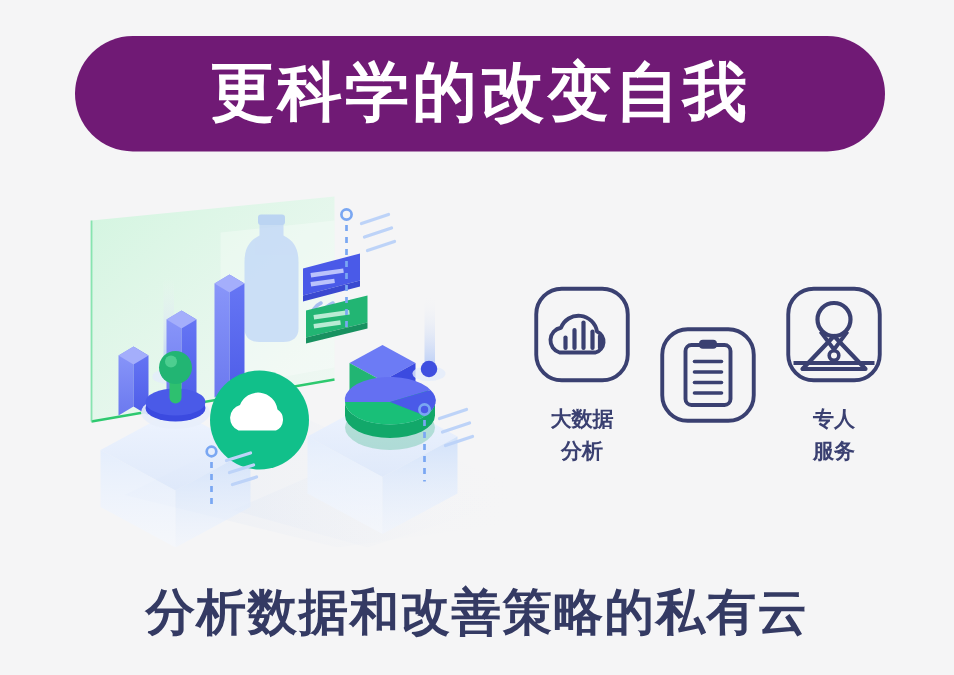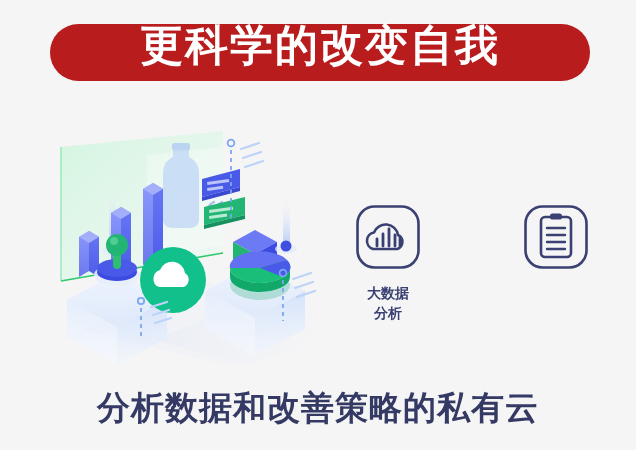--- a/index.html
+++ b/index.html
@@ -6,44 +6,44 @@
   body{
     width:636px;height:450px;overflow:hidden;
     background:#f5f5f6;
     font-family:"Liberation Sans","DejaVu Sans",sans-serif;
     position:relative;
   }
   #stage{position:absolute;inset:0;width:636px;height:450px;}
 
   
   .banner{
-    position:absolute;left:50px;top:24px;width:540px;height:57px;
-    background:#b91c1c;border-radius:40px;
-    display:flex;justify-content:center;
+    position:absolute;left:50px;top:24px;width:540px;height:77px;
+    background:#701a75;border-radius:40px;
+    display:flex;align-items:center;justify-content:center;
   }
   .banner-text{
     color:#ffffff;font-size:43px;font-weight:bold;letter-spacing:2px;
     line-height:1;white-space:nowrap;
   }
 
   
   .caption{
     position:absolute;left:0;top:386px;width:636px;text-align:center;
     color:#343a63;font-size:33px;font-weight:bold;letter-spacing:1px;
     white-space:nowrap;
   }
 
   
   .illus{position:absolute;left:55px;top:125px;width:300px;height:240px;}
   .illus svg{display:block;}
 
   
   .features{
-    position:absolute;left:352px;top:204px;width:240px;height:148px;
-    display:flex;justify-content:space-between;
+    position:absolute;left:352px;top:176px;width:240px;height:148px;
+    display:flex;justify-content:space-between;align-items:center;
   }
   .feature{width:72px;display:flex;flex-direction:column;align-items:center;}
   .feature-icon{width:66px;height:66px;}
   .feature-label{
     margin-top:13px;color:#3a4071;font-size:14px;font-weight:bold;
     line-height:1.45;text-align:center;white-space:pre-line;
   }
 </style>
 </head>
 <body>
@@ -261,18 +261,39 @@
           <g stroke="#3a4071" stroke-width="2.4" stroke-linecap="round">
             <path d="M24 24 L42 24"></path>
             <path d="M24 31 L42 31"></path>
             <path d="M24 38 L42 38"></path>
             <path d="M24 45 L42 45"></path>
           </g>
         </svg>
       </div>
     </div>
 
+    <div class="feature">
+      <div class="feature-icon">
+        <svg viewBox="0 0 66 66" width="66" height="66" xmlns="http://www.w3.org/2000/svg">
+          <defs>
+            <clipPath id="clipBadge">
+              <rect x="2.5" y="2.5" width="61" height="61" rx="17"></rect>
+            </clipPath>
+          </defs>
+          <g clip-path="url(#clipBadge)">
+            <circle cx="33" cy="23" r="11" fill="none" stroke="#3a4071" stroke-width="2.8"></circle>
+            <path d="M33 34 L12 56 L54 56 Z" fill="none" stroke="#3a4071" stroke-width="2.8" stroke-linejoin="round"></path>
+            <path d="M24 31 L33 43 L42 31" fill="none" stroke="#3a4071" stroke-width="2.6" stroke-linejoin="round"></path>
+            <circle cx="33" cy="47" r="3.2" fill="none" stroke="#3a4071" stroke-width="2.4"></circle>
+            <path d="M6 52 L60 52" stroke="#3a4071" stroke-width="2.8"></path>
+          </g>
+          <rect x="2.5" y="2.5" width="61" height="61" rx="17" fill="none" stroke="#3a4071" stroke-width="2.6"></rect>
+        </svg>
+      </div>
+      <div class="feature-label">专人
+服务</div>
+    </div>
 
   </div>
 
   <div class="caption">分析数据和改善策略的私有云</div>
 
 </div>
 
 </body></html>

